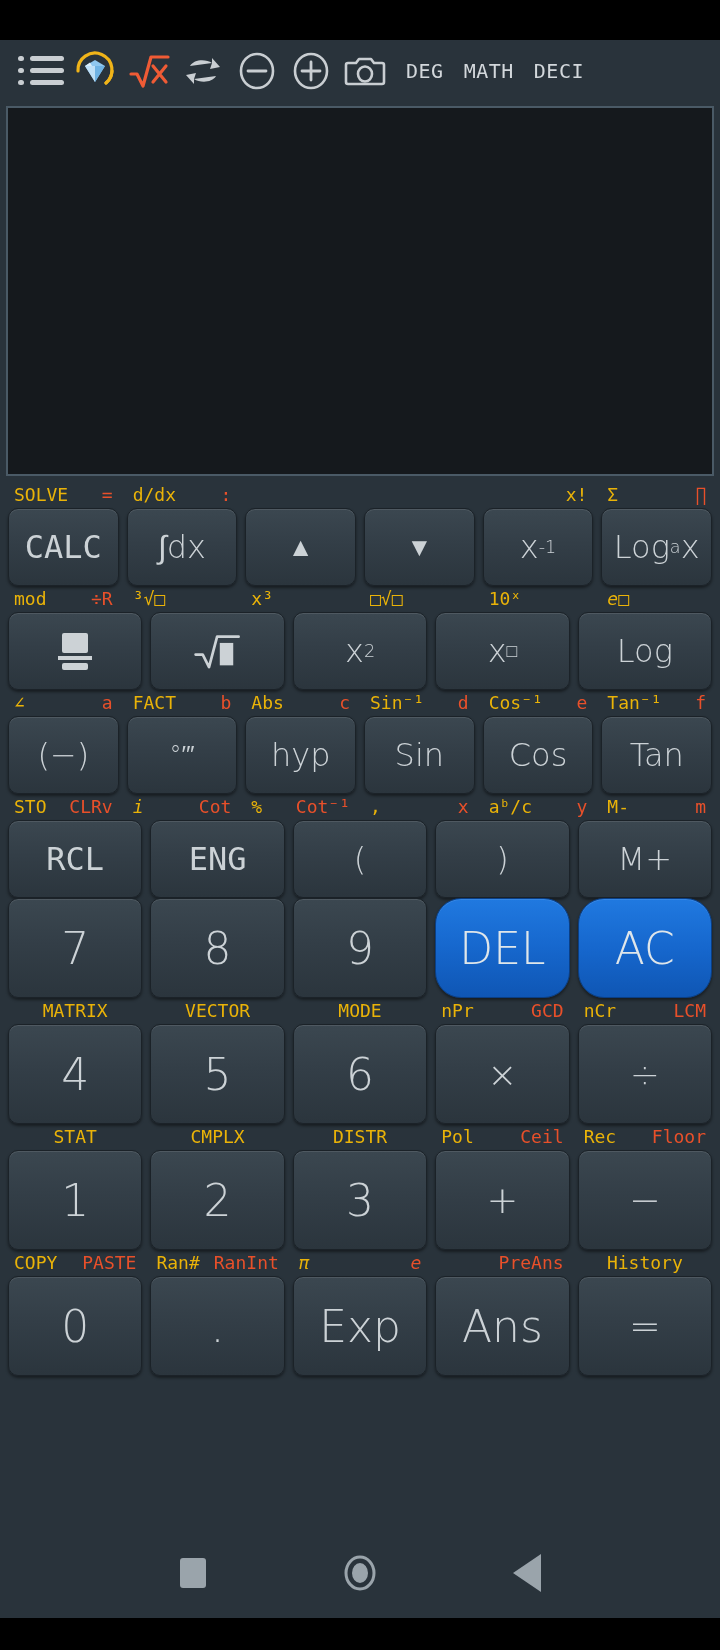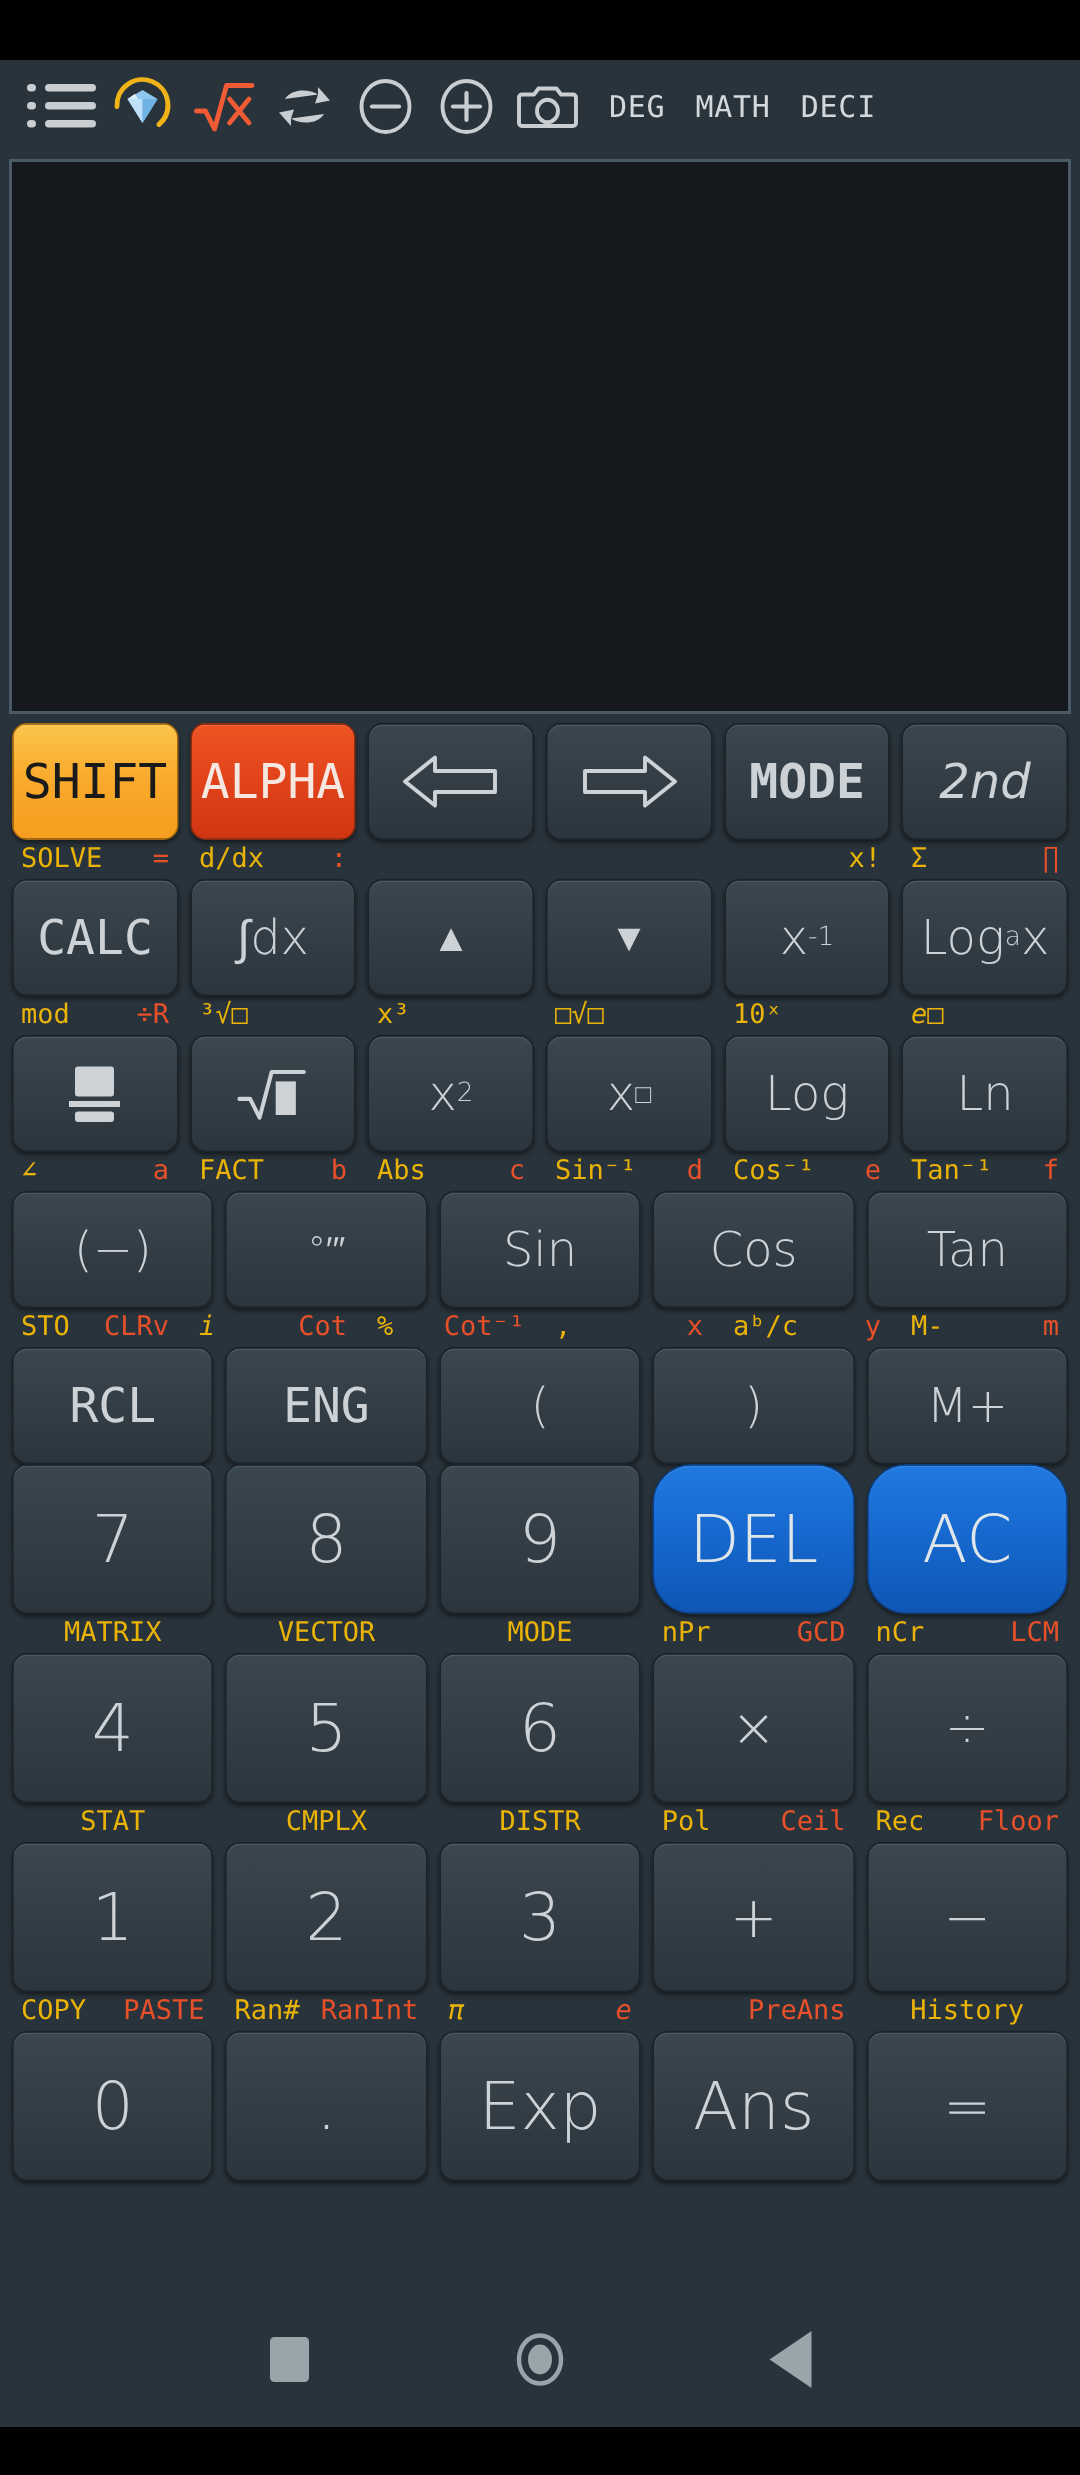--- a/index.html
+++ b/index.html
@@ -228,36 +228,20 @@
       <span>DECI</span>
     </div>
   </div>
 
   <div class="display-wrap">
     <div style="width:100%;height:100%;color:#e6ecf0;font-size:36px;padding:10px;text-align:right;"></div>
   </div>
 
   <div class="keypad">
 
-    <div class="krow fn">
-      <div class="key shift">SHIFT</div>
-      <div class="key alpha">ALPHA</div>
-      <div class="key arrowkey">
-        <svg width="66" height="40" viewBox="0 0 66 40">
-          <path d="M22 4 L2 20 L22 36 L22 27 L62 27 L62 13 L22 13 Z" fill="none" stroke="#ccd2d6" stroke-width="2.6" stroke-linejoin="round"></path>
-        </svg>
-      </div>
-      <div class="key arrowkey">
-        <svg width="66" height="40" viewBox="0 0 66 40">
-          <path d="M44 4 L64 20 L44 36 L44 27 L4 27 L4 13 L44 13 Z" fill="none" stroke="#ccd2d6" stroke-width="2.6" stroke-linejoin="round"></path>
-        </svg>
-      </div>
-      <div class="key mode">MODE</div>
-      <div class="key second">2nd</div>
-    </div>
 
     <div class="labrow">
       <div class="labcell">
         <span class="L">SOLVE</span>
         <span class="R">=</span>
       </div>
       <div class="labcell">
         <span class="L">d/dx</span>
         <span class="R">:</span>
       </div>
@@ -319,21 +303,20 @@
       </div>
       <div class="key">
         <svg class="sqrtico" width="58" height="44" viewBox="0 0 58 44">
           <path d="M4 26 L12 26 L19 40 L28 6 L52 6" fill="none" stroke="#ccd2d6" stroke-width="3" stroke-linejoin="round" stroke-linecap="round"></path>
           <rect x="31" y="13" width="15" height="25" fill="#ccd2d6"></rect>
         </svg>
       </div>
       <div class="key">x<span class="sup">2</span></div>
       <div class="key">x<span class="sup">□</span></div>
       <div class="key">Log</div>
-      <div class="key">Ln</div>
     </div>
 
     <div class="labrow">
       <div class="labcell">
         <span class="L">∠</span>
         <span class="R">a</span>
       </div>
       <div class="labcell">
         <span class="L">FACT</span>
         <span class="R">b</span>
@@ -352,20 +335,21 @@
       </div>
       <div class="labcell">
         <span class="L">Tan⁻¹</span>
         <span class="R">f</span>
       </div>
     </div>
 
     <div class="krow fn">
       <div class="key">(−)</div>
       <div class="key" style="font-size:24px">°′″</div>
+      <div class="key">hyp</div>
       <div class="key">Sin</div>
       <div class="key">Cos</div>
       <div class="key">Tan</div>
     </div>
 
     <div class="labrow">
       <div class="labcell">
         <span class="L">STO</span>
         <span class="R">CLRv</span>
       </div>

